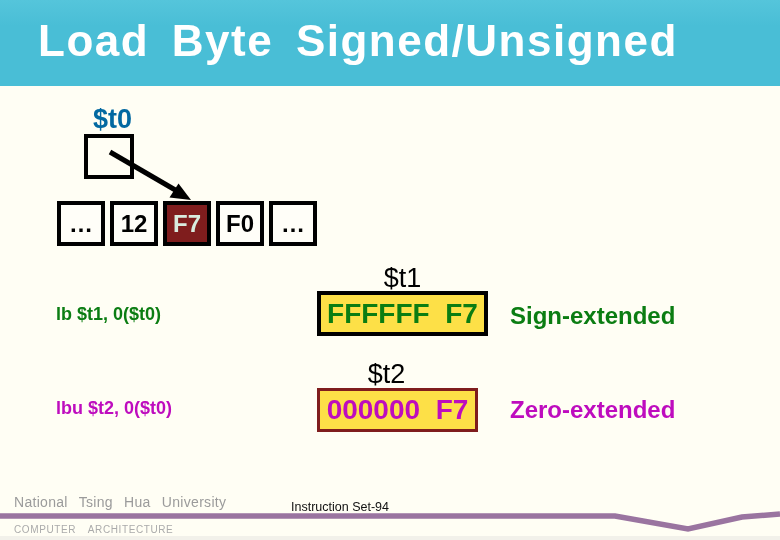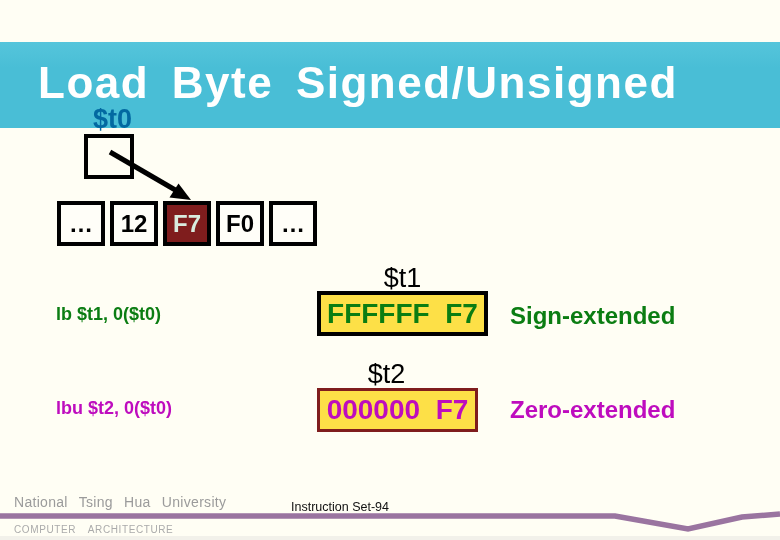--- a/index.html
+++ b/index.html
@@ -13,21 +13,20 @@
     background: #FFFEF4;
     overflow: hidden;
   }
 
   
   .header {
     position: absolute;
     left: 0; top: 0;
     width: 780px; height: 86px;
     background: linear-gradient(180deg, #55C5DB 0%, #49BED6 30%, #49BED6 100%);
-    margin-top: 42px;
   }
   .title {
     position: absolute;
     left: 38px; top: 16px;
     font-size: 44px;
     font-weight: bold;
     color: #FFFFFF;
     letter-spacing: 1.5px;
     word-spacing: 9px;
     white-space: nowrap;

